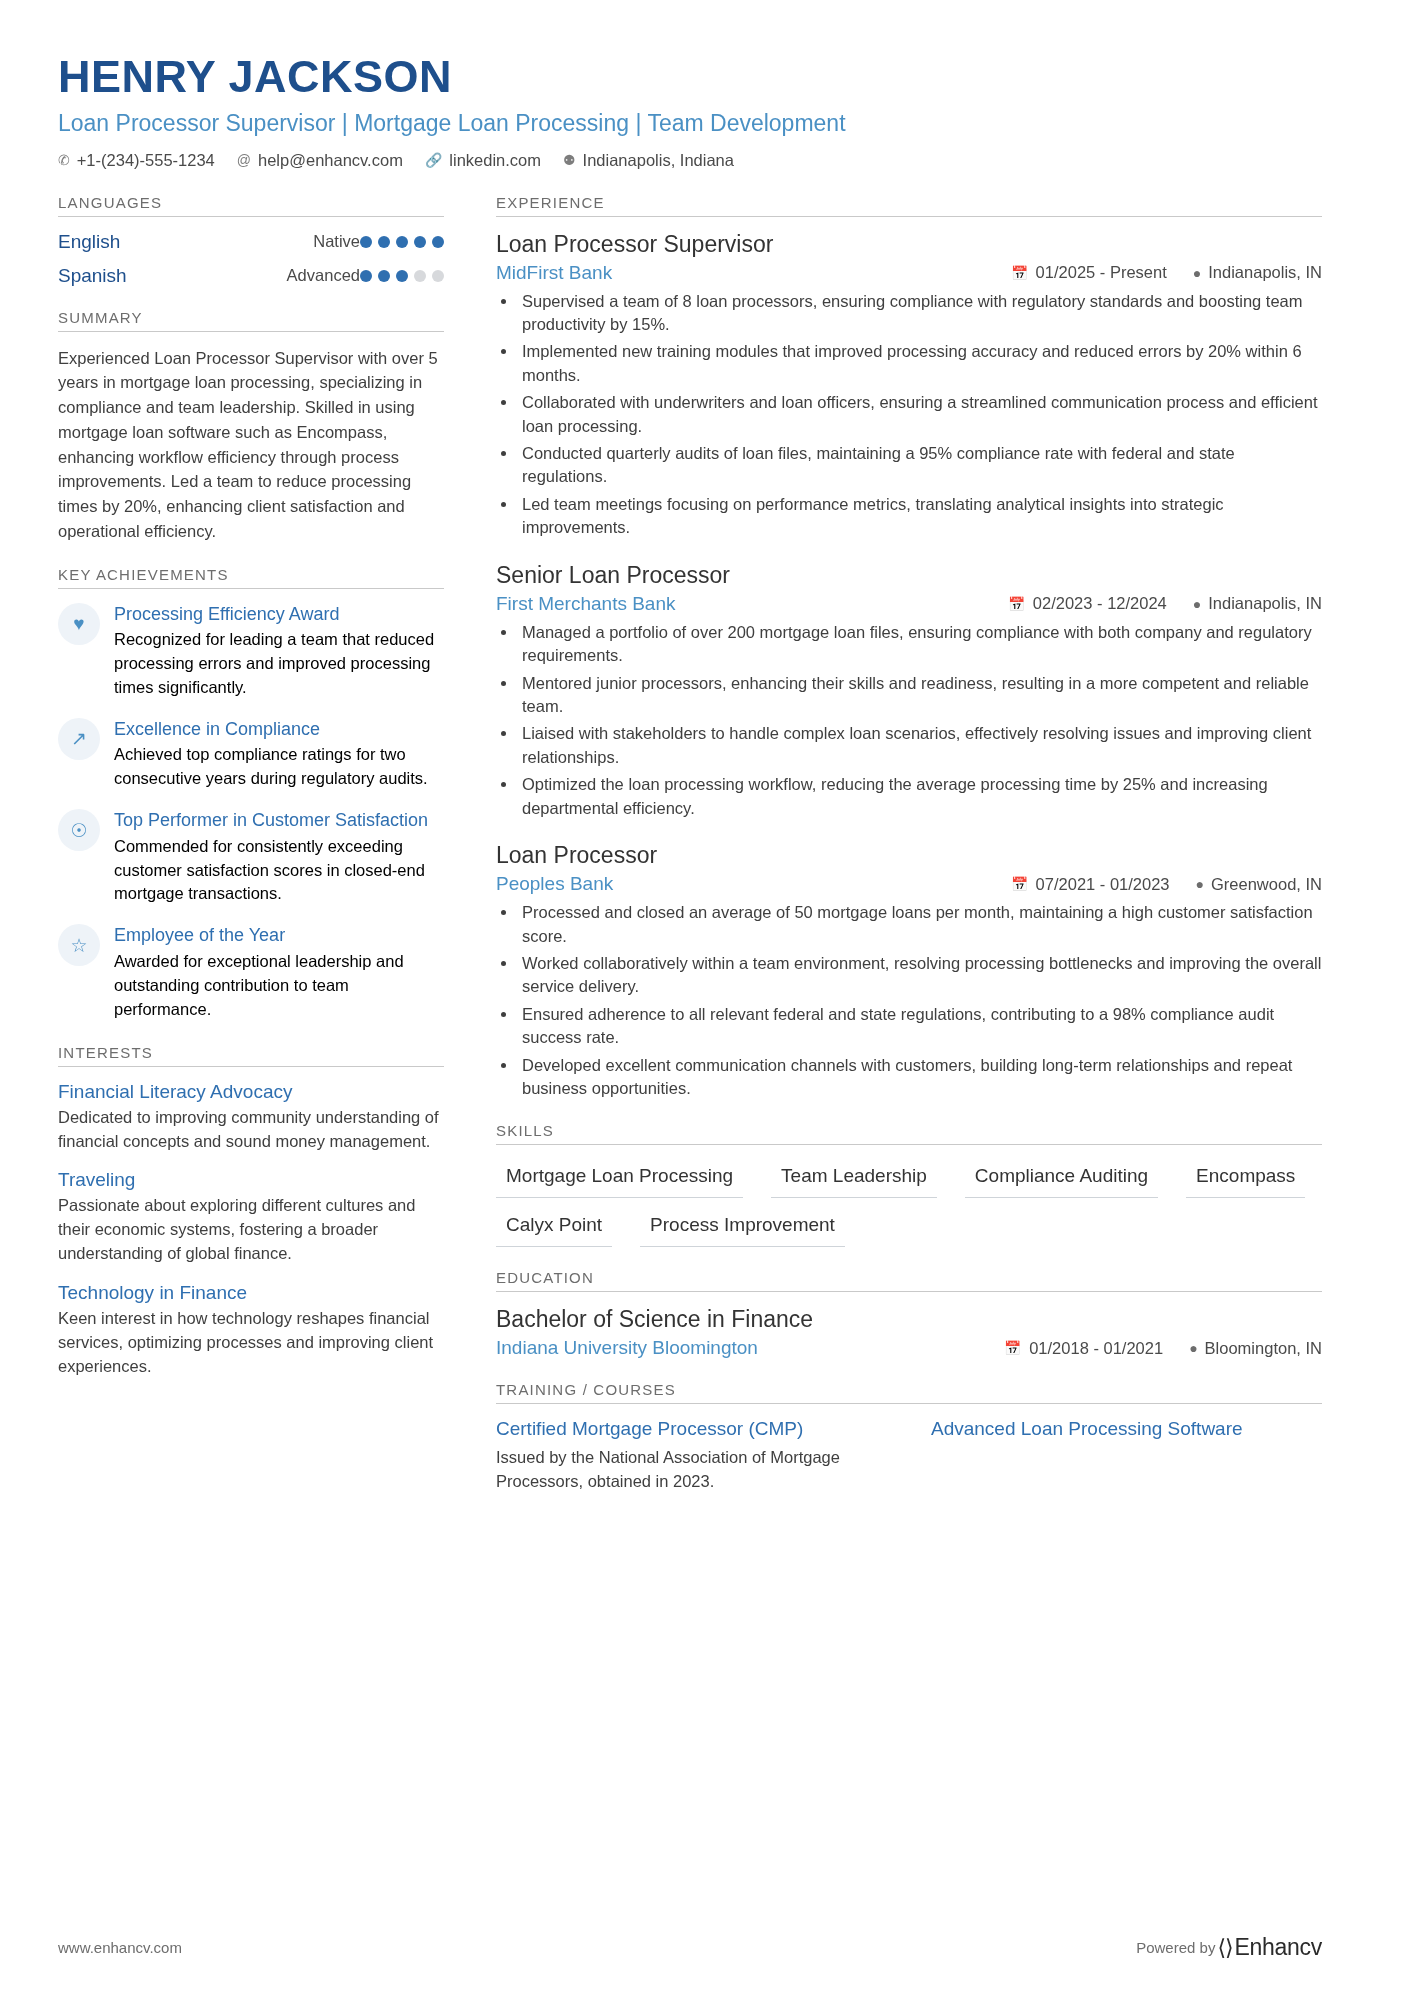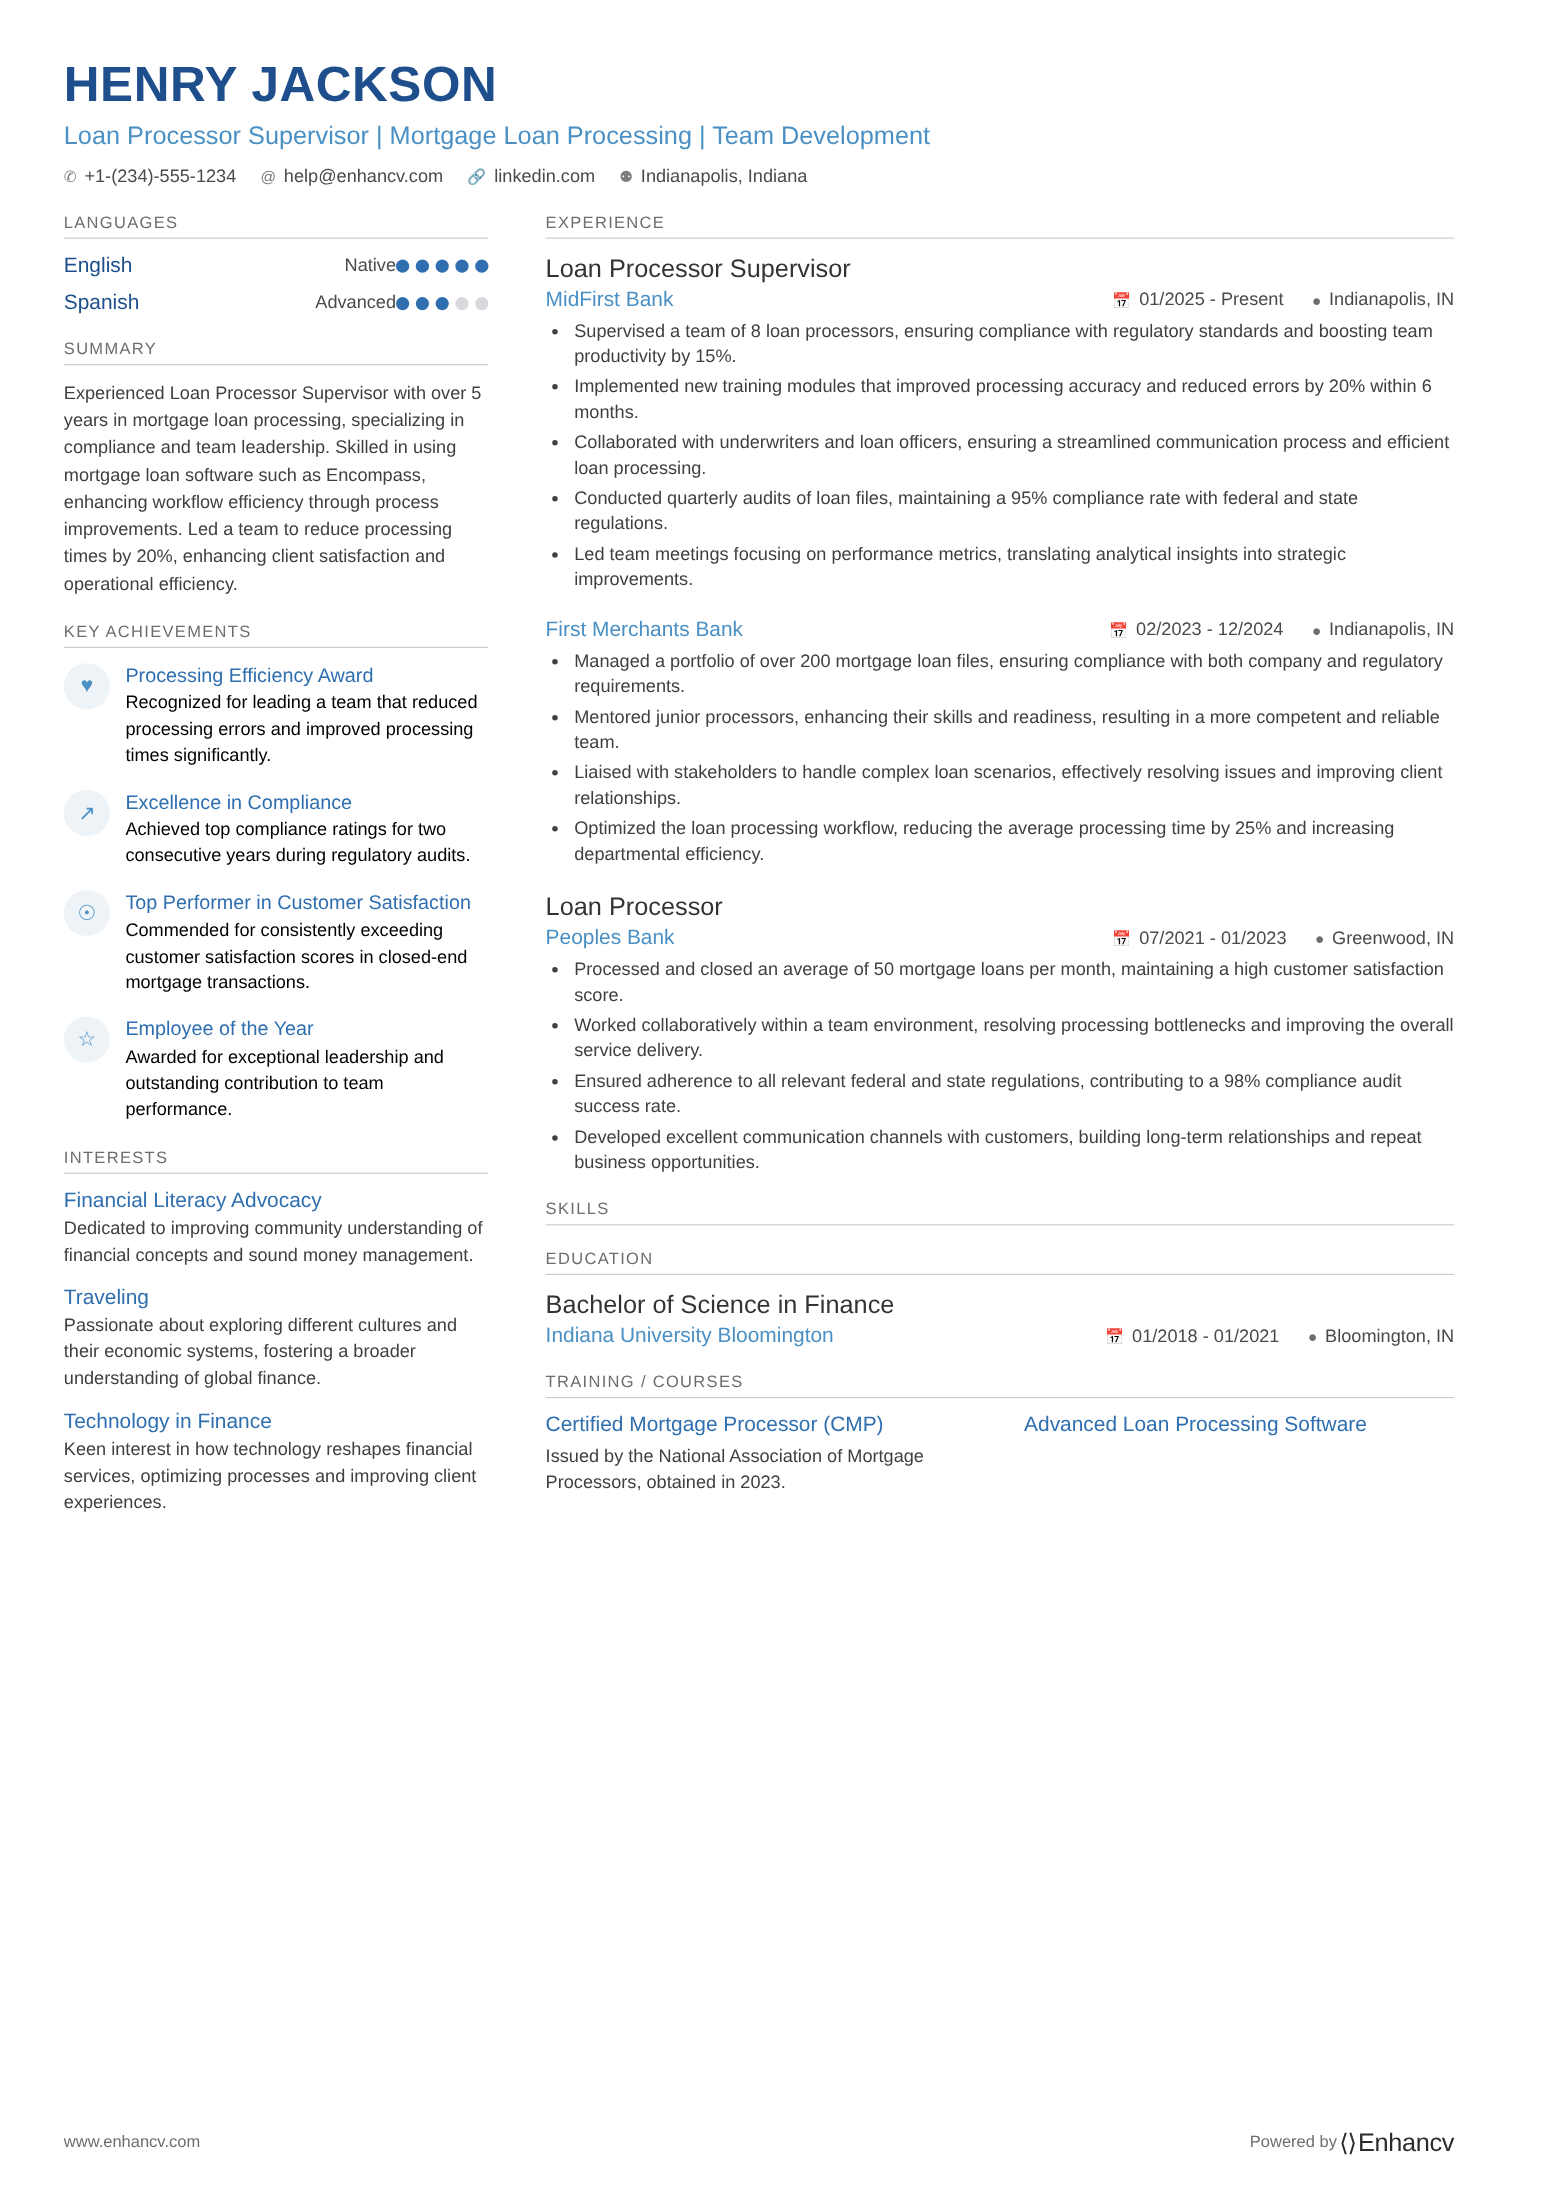--- a/index.html
+++ b/index.html
@@ -282,20 +282,21 @@
         <ul class="bullets">
           <li>Supervised a team of 8 loan processors, ensuring compliance with regulatory standards and boosting team productivity by 15%.</li>
           <li>Implemented new training modules that improved processing accuracy and reduced errors by 20% within 6 months.</li>
           <li>Collaborated with underwriters and loan officers, ensuring a streamlined communication process and efficient loan processing.</li>
           <li>Conducted quarterly audits of loan files, maintaining a 95% compliance rate with federal and state regulations.</li>
           <li>Led team meetings focusing on performance metrics, translating analytical insights into strategic improvements.</li>
         </ul>
       </div>
 
       <div class="job">
+        <h2 class="job-title">Senior Loan Processor</h2>
         <div class="job-meta">
           <span class="job-company">First Merchants Bank</span>
           <span class="job-right">
             <span class="meta-chunk">
               <span class="ic">📅</span>
               <span>02/2023 - 12/2024</span>
             </span>
             <span class="meta-chunk">
               <span class="ic">●</span>
               <span>Indianapolis, IN</span>
@@ -327,20 +328,28 @@
         </div>
         <ul class="bullets">
           <li>Processed and closed an average of 50 mortgage loans per month, maintaining a high customer satisfaction score.</li>
           <li>Worked collaboratively within a team environment, resolving processing bottlenecks and improving the overall service delivery.</li>
           <li>Ensured adherence to all relevant federal and state regulations, contributing to a 98% compliance audit success rate.</li>
           <li>Developed excellent communication channels with customers, building long-term relationships and repeat business opportunities.</li>
         </ul>
       </div>
 
       <div class="sec-title">SKILLS</div>
+      <div class="skills-wrap">
+        <span class="skill">Mortgage Loan Processing</span>
+        <span class="skill">Team Leadership</span>
+        <span class="skill">Compliance Auditing</span>
+        <span class="skill">Encompass</span>
+        <span class="skill">Calyx Point</span>
+        <span class="skill">Process Improvement</span>
+      </div>
 
       <div class="sec-title">EDUCATION</div>
       <div>
         <h2 class="edu-title">Bachelor of Science in Finance</h2>
         <div class="job-meta">
           <span class="job-company">Indiana University Bloomington</span>
           <span class="job-right">
             <span class="meta-chunk">
               <span class="ic">📅</span>
               <span>01/2018 - 01/2021</span>

